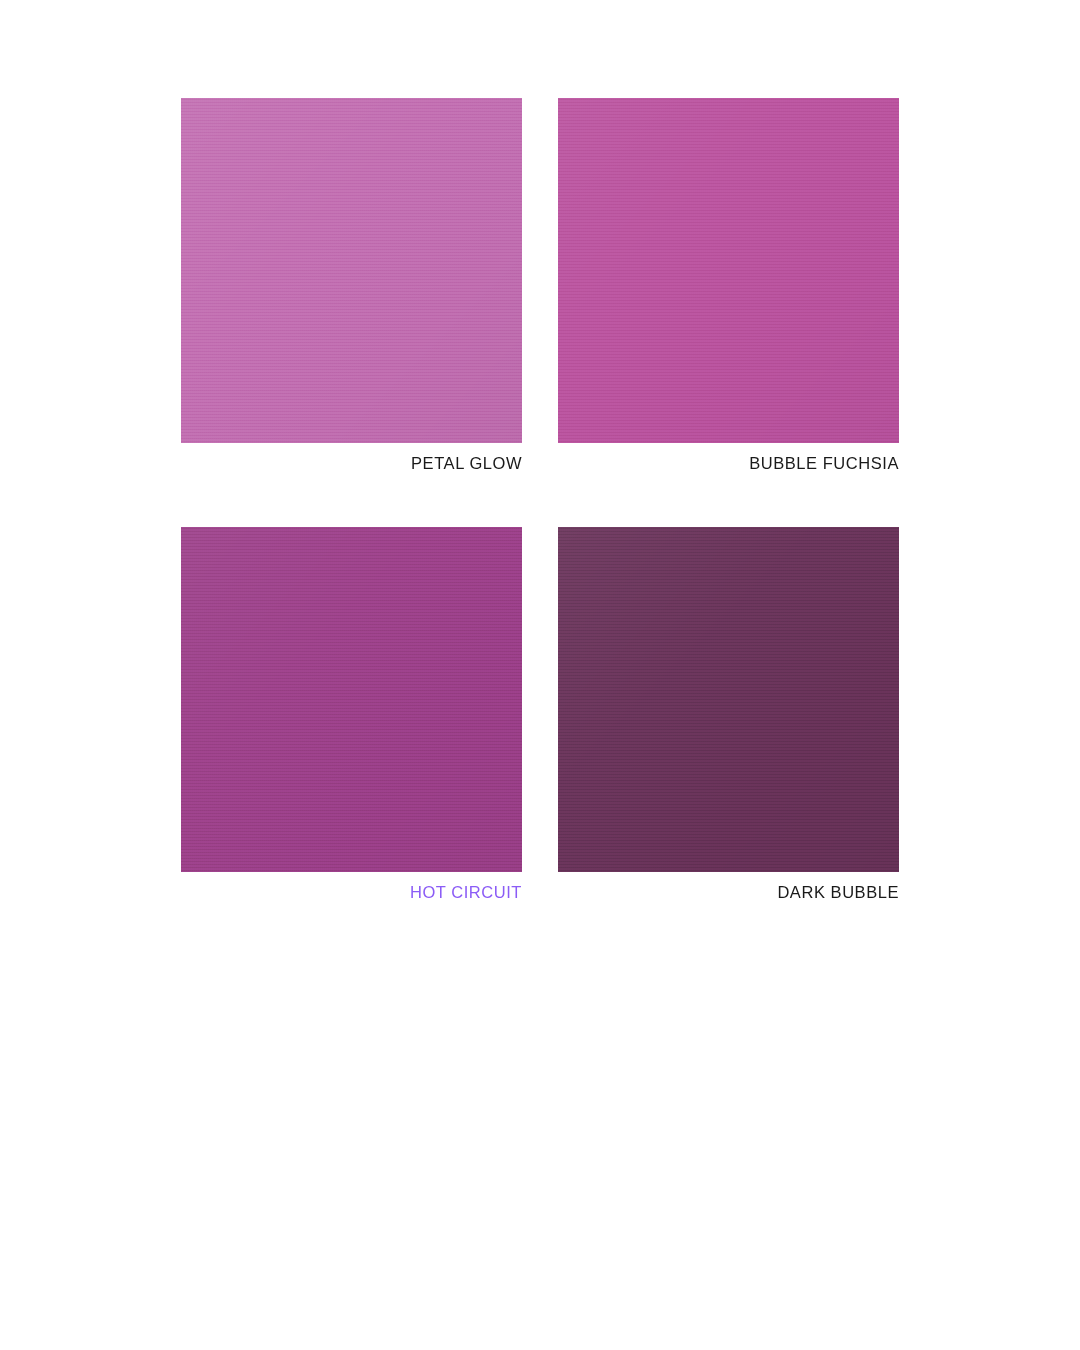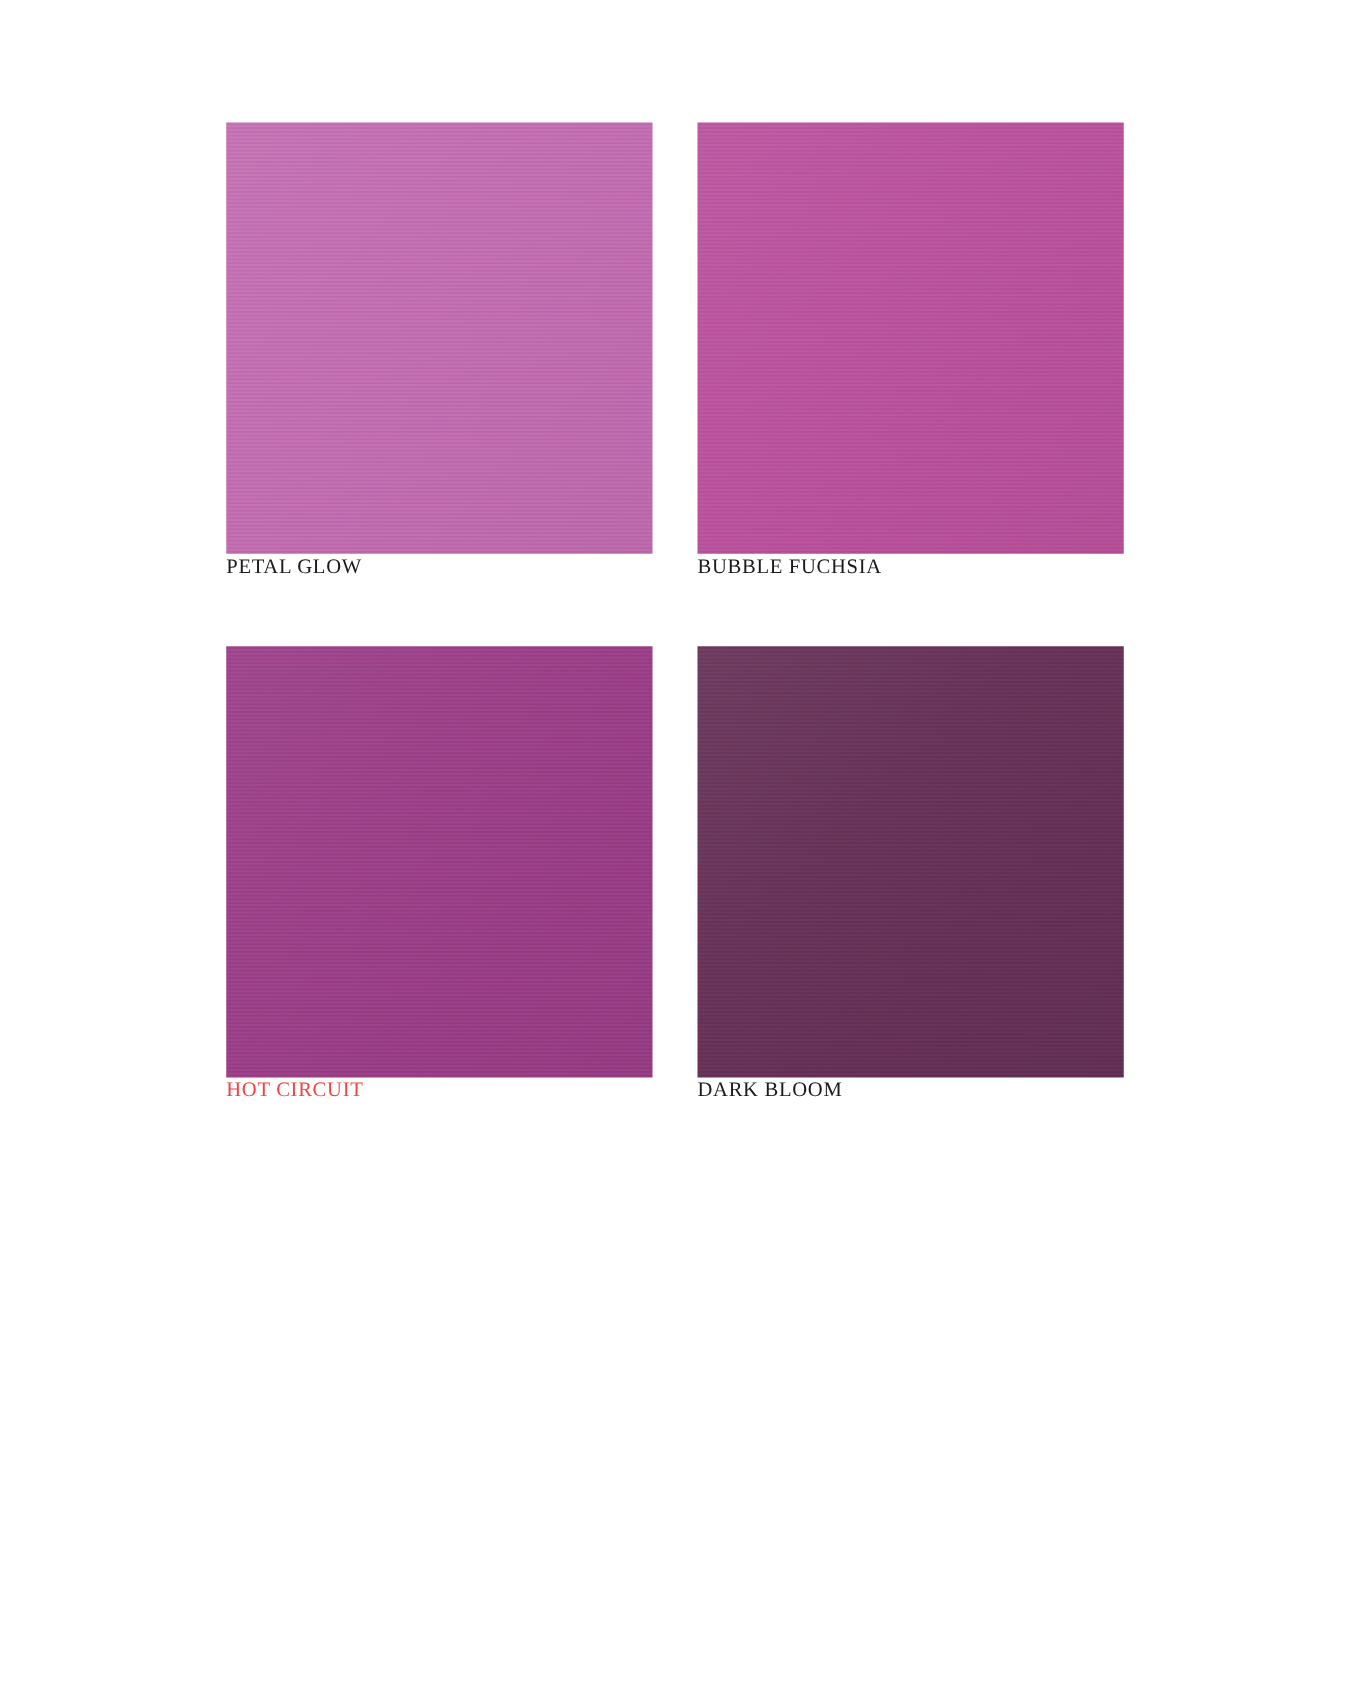--- a/index.html
+++ b/index.html
@@ -68,23 +68,23 @@
     background: linear-gradient(135deg,
                 rgba(255,255,255,0.055) 0%,
                 rgba(255,255,255,0.015) 38%,
                 rgba(0,0,0,0.010) 70%,
                 rgba(0,0,0,0.035) 100%);
   }
 
   .swatch-label {
     display: block;
     width: 341px;
-    text-align: left;
-    margin-top: 2px;
-    font-family: Liberation Serif, serif;
+    text-align: right;
+    margin-top: 12px;
+    font-family: Liberation Sans, sans-serif;
     font-size: 16.5px;
     letter-spacing: 0.55px;
     color: #1a1a1a;
     font-weight: 400;
     line-height: 1;
     white-space: nowrap;
   }
 </style>
 </head>
 <body>
@@ -108,26 +108,26 @@
       </div>
       <span class="swatch-label" style="color: rgb(26, 26, 26);">BUBBLE FUCHSIA</span>
     </div>
 
 
     <div class="swatch-cell">
       <div class="swatch-chip" style="background-color: rgb(154, 62, 135);">
         <div class="sheen"></div>
         <div class="grain"></div>
       </div>
-      <span class="swatch-label" style="color: #ef4444;">HOT CIRCUIT</span>
+      <span class="swatch-label" style="color: #8b5cf6;">HOT CIRCUIT</span>
     </div>
 
 
     <div class="swatch-cell">
       <div class="swatch-chip" style="background-color: rgb(102, 49, 87);">
         <div class="sheen"></div>
         <div class="grain"></div>
       </div>
-      <span class="swatch-label" style="color: rgb(26, 26, 26);">DARK BLOOM</span>
+      <span class="swatch-label" style="color: rgb(26, 26, 26);">DARK BUBBLE</span>
     </div>
 
   </div>
 </div>
 
 </body></html>

